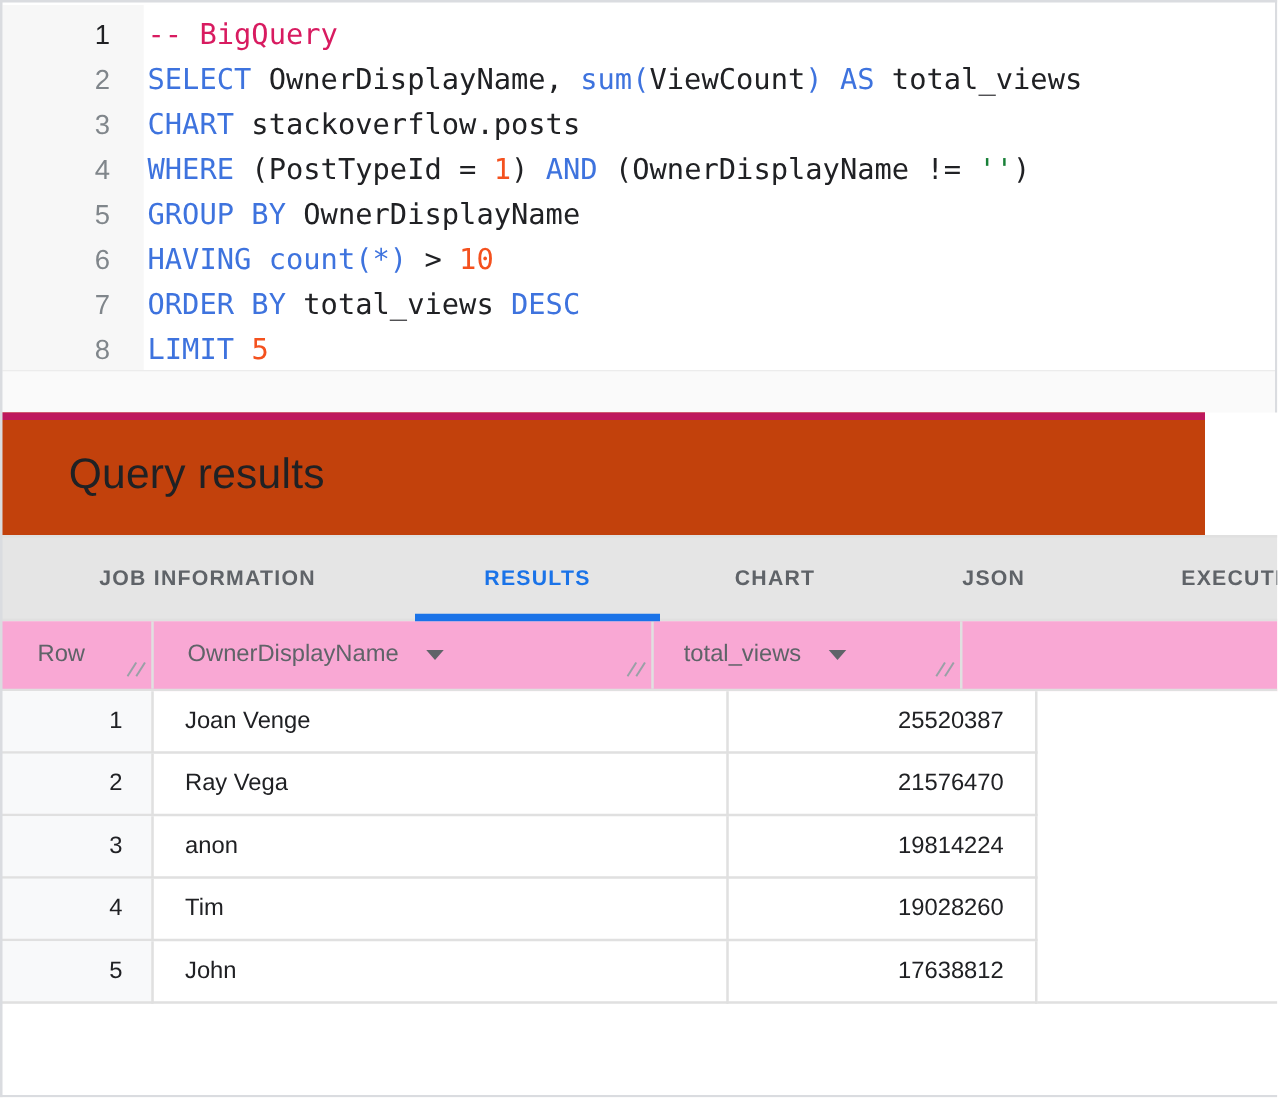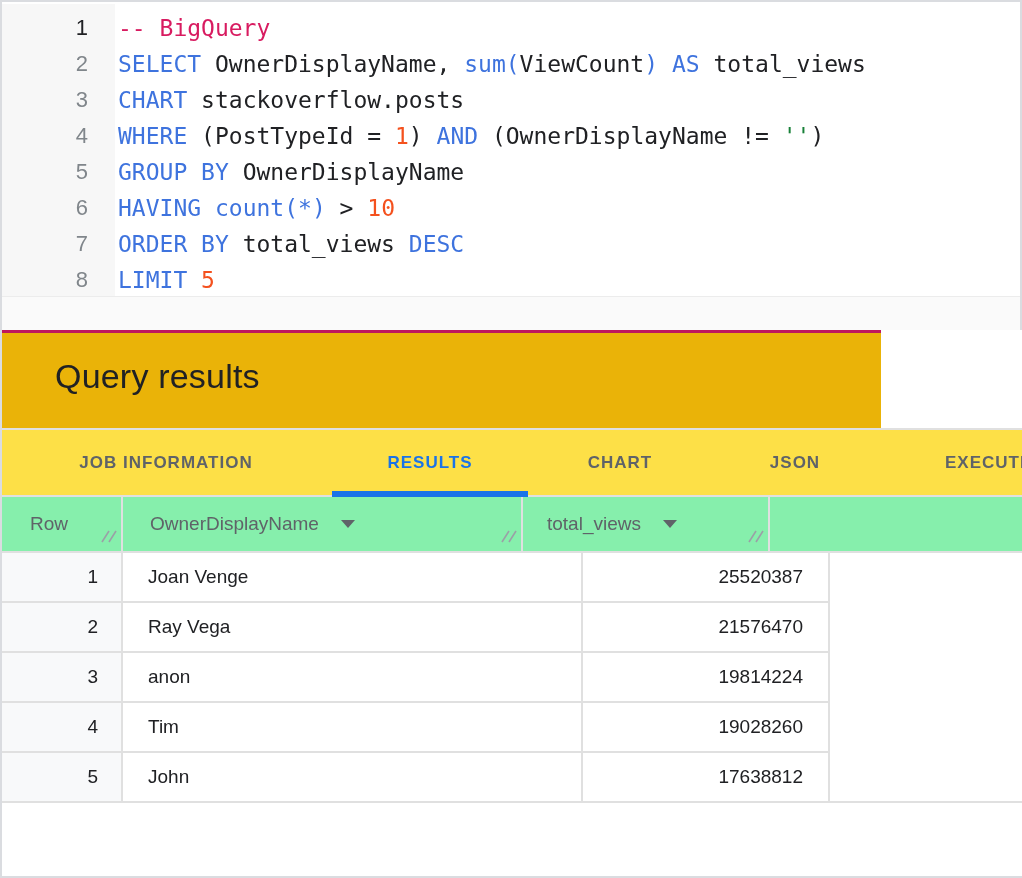--- a/index.html
+++ b/index.html
@@ -27,39 +27,39 @@
   .tok-comment { color:var(--comment); }
   .tok-kw      { color:var(--kw); }
   .tok-fn      { color:var(--kw); }
   .tok-num     { color:var(--num); }
   .tok-str     { color:var(--str); }
   .tok-plain   { color:var(--plain); }
   #editor-strip { position:absolute; left:2px; right:2px; bottom:0; height:34px;
                   background:#fafafa; border-top:1px solid #ececec; }
 
   
-  #results-header { position:absolute; left:0; top:330px; width:881px; height:98px;
-                    border-top:3px solid #be185d; background:#eab308; }
+  #results-header { position:absolute; left:0; top:330px; width:964px; height:98px;
+                    border-top:6px solid #be185d; background:#c2410c; }
   #results-title { position:absolute; left:55px; top:24px; font-size:34px;
                    font-weight:400; color:#202124; letter-spacing:.2px; }
 
   
   #tabbar { position:absolute; left:0; top:428px; width:1022px; height:69px;
             border-top:2px solid #e0e0e0; border-bottom:2px solid #e0e0e0;
-            background:#fde047; }
+            background:#e5e5e5; }
   .tab { position:absolute; top:0; height:65px; display:flex; align-items:center;
          font-size:17px; font-weight:700; letter-spacing:1px; color:#5f6368;
          cursor:pointer; white-space:nowrap; }
   .tab.active { color:var(--accent); }
   #tab-underline { position:absolute; left:332px; bottom:-2px; width:196px; height:6px;
                    background:var(--accent); z-index:5; }
 
   
   #grid { position:absolute; left:0; top:497px; width:1022px; }
-  .hrow { display:flex; height:56px; background:#86efac;
+  .hrow { display:flex; height:56px; background:#f9a8d4;
           border-bottom:2px solid #e0e0e0;text-align:right; }
   .hcell { position:relative; display:flex; align-items:center;
            font-size:19px; font-weight:500; color:#5f6368; }
   .hc1 { width:123px; padding-left:30px; border-right:2px solid #e0e0e0; }
   .hc2 { width:400px; padding-left:27px; border-right:2px solid #e0e0e0; }
   .hc3 { width:247px; padding-left:24px; border-right:2px solid #e0e0e0; }
   .hc4 { flex:1; }
   .sort-caret { width:0; height:0; margin-left:22px;
                 border-left:7px solid transparent; border-right:7px solid transparent;
                 border-top:8px solid #5f6368; cursor:pointer; }

